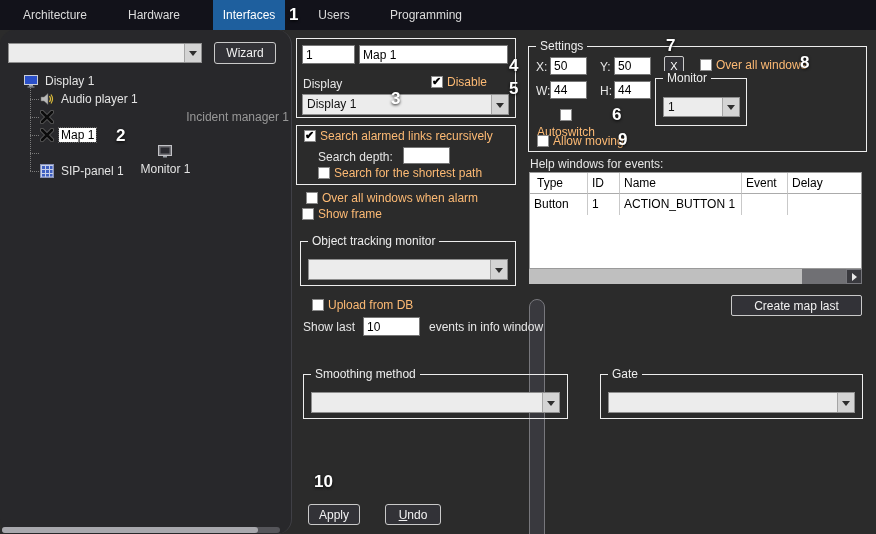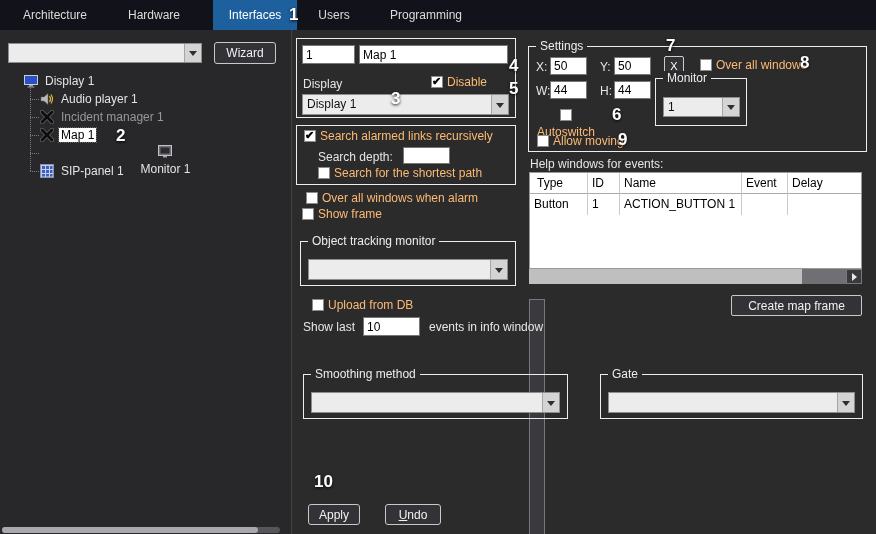--- a/index.html
+++ b/index.html
@@ -1,21 +1,21 @@
 <!DOCTYPE html>
 <html><head>
 <meta charset="utf-8">
 <style>
   *{margin:0;box-sizing:border-box;}
   body{background:#1e1e1e;font-family:"Liberation Sans",sans-serif;}
   .screen{position:relative;width:876px;height:534px;background:#2b2b2b;overflow:hidden;font-size:12px;color:#e6e6e6;}
   .topbar{position:absolute;left:0;top:0;width:876px;height:30px;background:#12121a;}
   .tab{position:absolute;top:0;height:30px;line-height:30px;text-align:center;color:#dcdcdc;font-size:12px;cursor:default;}
   .tab.active{background:#1e5f9e;color:#fff;}
-  .left{position:absolute;left:0;top:30px;width:292px;height:504px;background:#28282b;border-right:1px solid #404046;}
+  .left{position:absolute;left:0;top:30px;width:292px;height:504px;background:#28282b;border-right:1px solid #404046;border-radius:15px;}
   .combo{position:absolute;background:#ececec;border:1px solid #8e8e8e;display:flex;align-items:stretch;}
   .combo .ctext{flex:1;padding:2px 4px;color:#111;overflow:hidden;white-space:nowrap;font-size:12px;}
   .combo .cbtn{width:17px;background:#d4d4d4;border-left:1px solid #a5a5a5;display:flex;align-items:center;justify-content:center;}
   .combo .cbtn::after{content:"";width:0;height:0;border:4px solid transparent;border-top:5px solid #2e2e2e;margin-top:5px;}
   .btn{position:absolute;background:#323237;border:1px solid #c9c9c9;border-radius:3px;color:#f2f2f2;font-size:12px;display:flex;align-items:center;justify-content:center;cursor:default;}
   .tree{position:absolute;left:0;top:42px;width:100%;height:120px;}
   .trow{position:absolute;left:0;width:100%;height:18px;display:flex;align-items:center;gap:4px;}
   .trow.root{padding-left:24px;}
   .trow.child{padding-left:40px;}
   .ticon{width:15px;height:14px;flex:none;display:flex;}
@@ -49,21 +49,21 @@
   .ulined{text-decoration:underline;}
 </style>
 </head>
 <body>
 
 <div class="screen">
 
   <div class="topbar">
     <div class="tab" style="left:14px;width:82px;">Architecture</div>
     <div class="tab" style="left:114px;width:80px;">Hardware</div>
-    <div class="tab active" style="left:213px;width:84px;">Interfaces</div>
+    <div class="tab active" style="left:213px;width:72px;">Interfaces</div>
     <div class="tab" style="left:306px;width:56px;">Users</div>
     <div class="tab" style="left:380px;width:92px;">Programming</div>
   </div>
 
   <div class="left">
     <div class="combo" style="left:8px;top:13px;width:194px;height:20px;">
       <span class="ctext"></span>
       <span class="cbtn"></span>
     </div>
     <div class="btn" style="left:214px;top:12px;width:62px;height:22px;">Wizard</div>
@@ -91,21 +91,21 @@
         <span class="ticon">
           <svg width="14" height="14" viewBox="0 0 14 14">
               <polygon points="1,5 4,5 8,1.5 8,12.5 4,9 1,9" fill="#b9b9b9" stroke="#666" stroke-width="0.5"></polygon>
               <path d="M9.5,4 q2,3 0,6" fill="none" stroke="#d8b93a" stroke-width="1.2"></path>
               <path d="M11,2.5 q3,4.5 0,9" fill="none" stroke="#d8b93a" stroke-width="1.2"></path>
             </svg>
         </span>
         <span class="tlabel">Audio player 1</span>
       </div>
 
-      <div class="trow child" style="top:36px;">
+      <div class="trow child" style="top:36px;justify-content:space-between;">
         <span class="ticon">
           <svg width="14" height="14" viewBox="0 0 14 14">
               <path d="M2,2 L12,12 M12,2 L2,12" stroke="#5a5a5a" stroke-width="4.5" stroke-linecap="round"></path>
               <path d="M2,2 L12,12 M12,2 L2,12" stroke="#0c0c0c" stroke-width="2.5" stroke-linecap="round"></path>
             </svg>
         </span>
         <span class="tlabel dis">Incident manager 1</span>
       </div>
 
       <div class="trow child" style="top:54px;">
@@ -217,21 +217,21 @@
       <div class="hcell" style="width:73px;border-right:none;"></div>
     </div>
   </div>
   <div class="hscroll" style="left:529px;top:269px;width:333px;">
     <div class="sarr left"></div>
     <div class="strack">
       <div class="sthumb"></div>
     </div>
     <div class="sarr right"></div>
   </div>
-  <div class="btn" style="left:731px;top:295px;width:131px;height:21px;border-radius:2px;">Create map frame</div>
+  <div class="btn" style="left:731px;top:295px;width:131px;height:21px;border-radius:2px;">Create map last</div>
 
   <div class="gbox" style="left:296px;top:125px;width:220px;height:60px;"></div>
   <div class="check" style="left:304px;top:129px;">
     <span class="cbox checked"></span>
     <span>Search alarmed links recursively</span>
   </div>
   <div class="lbl" style="left:318px;top:150px;">Search depth:</div>
   <input class="tinput" style="left: 403px; top: 147px; width: 47px; height: 17px;" value="">
   <div class="check" style="left:318px;top:166px;">
     <span class="cbox"></span>

